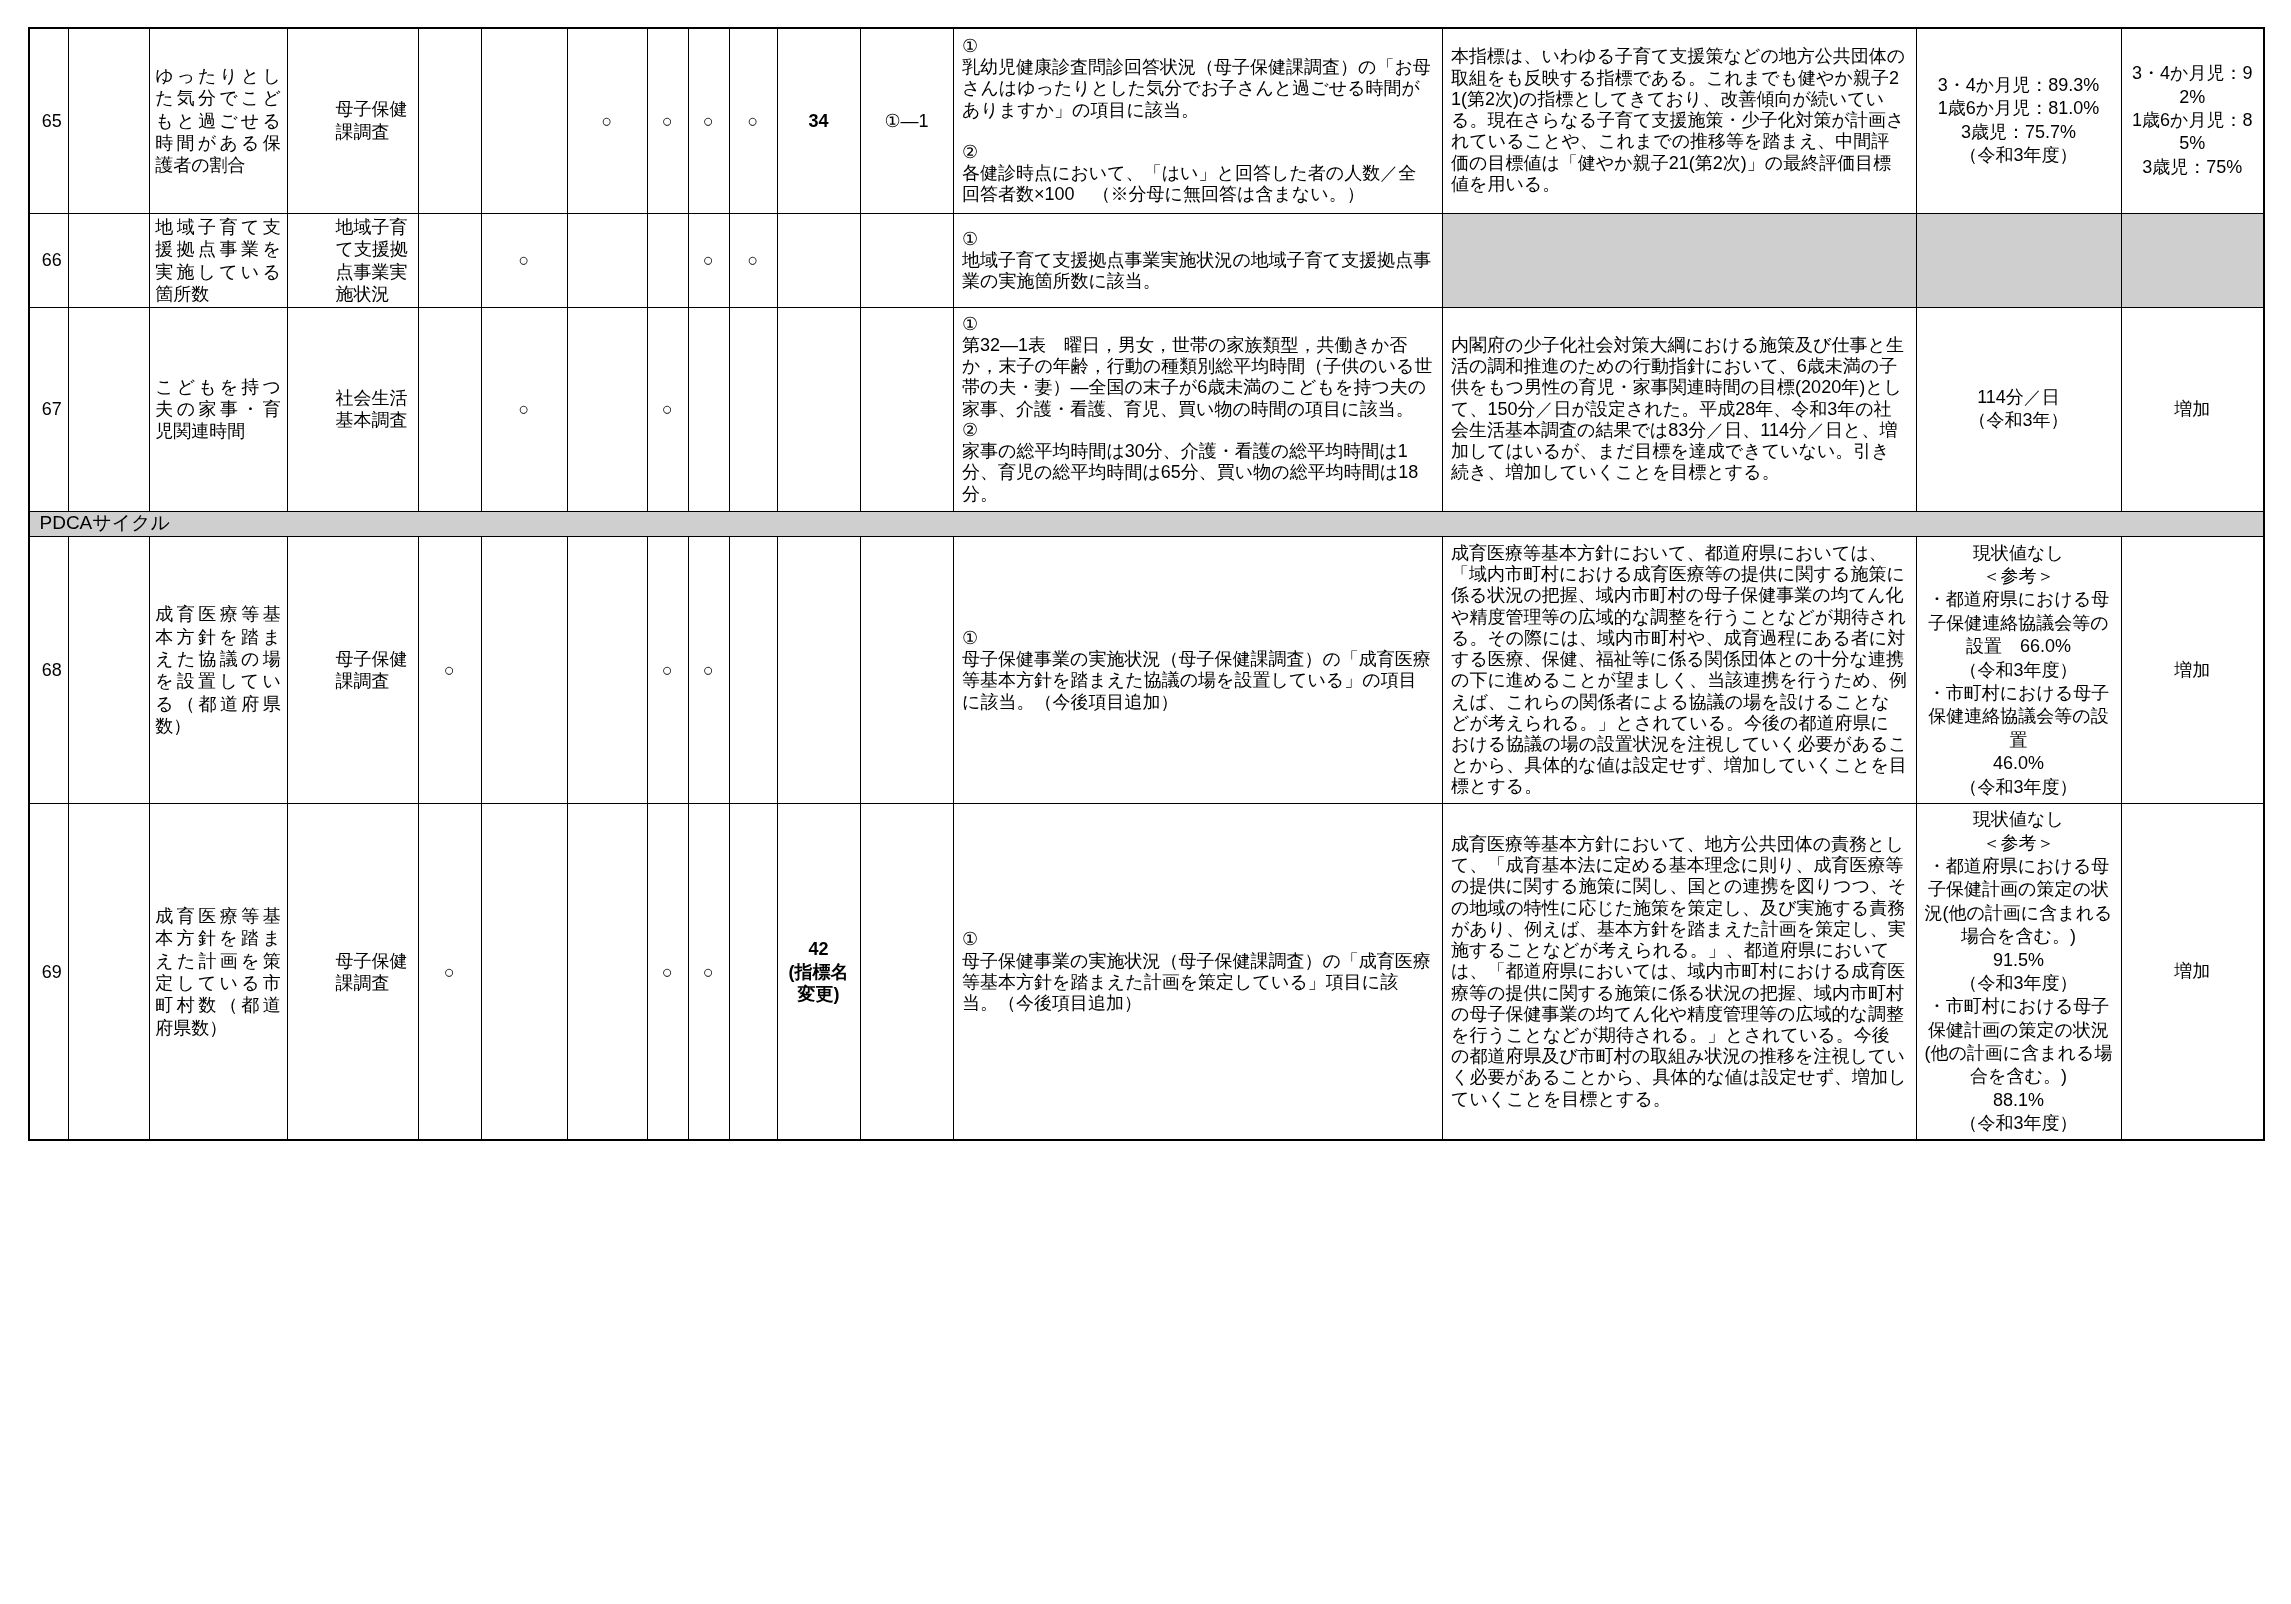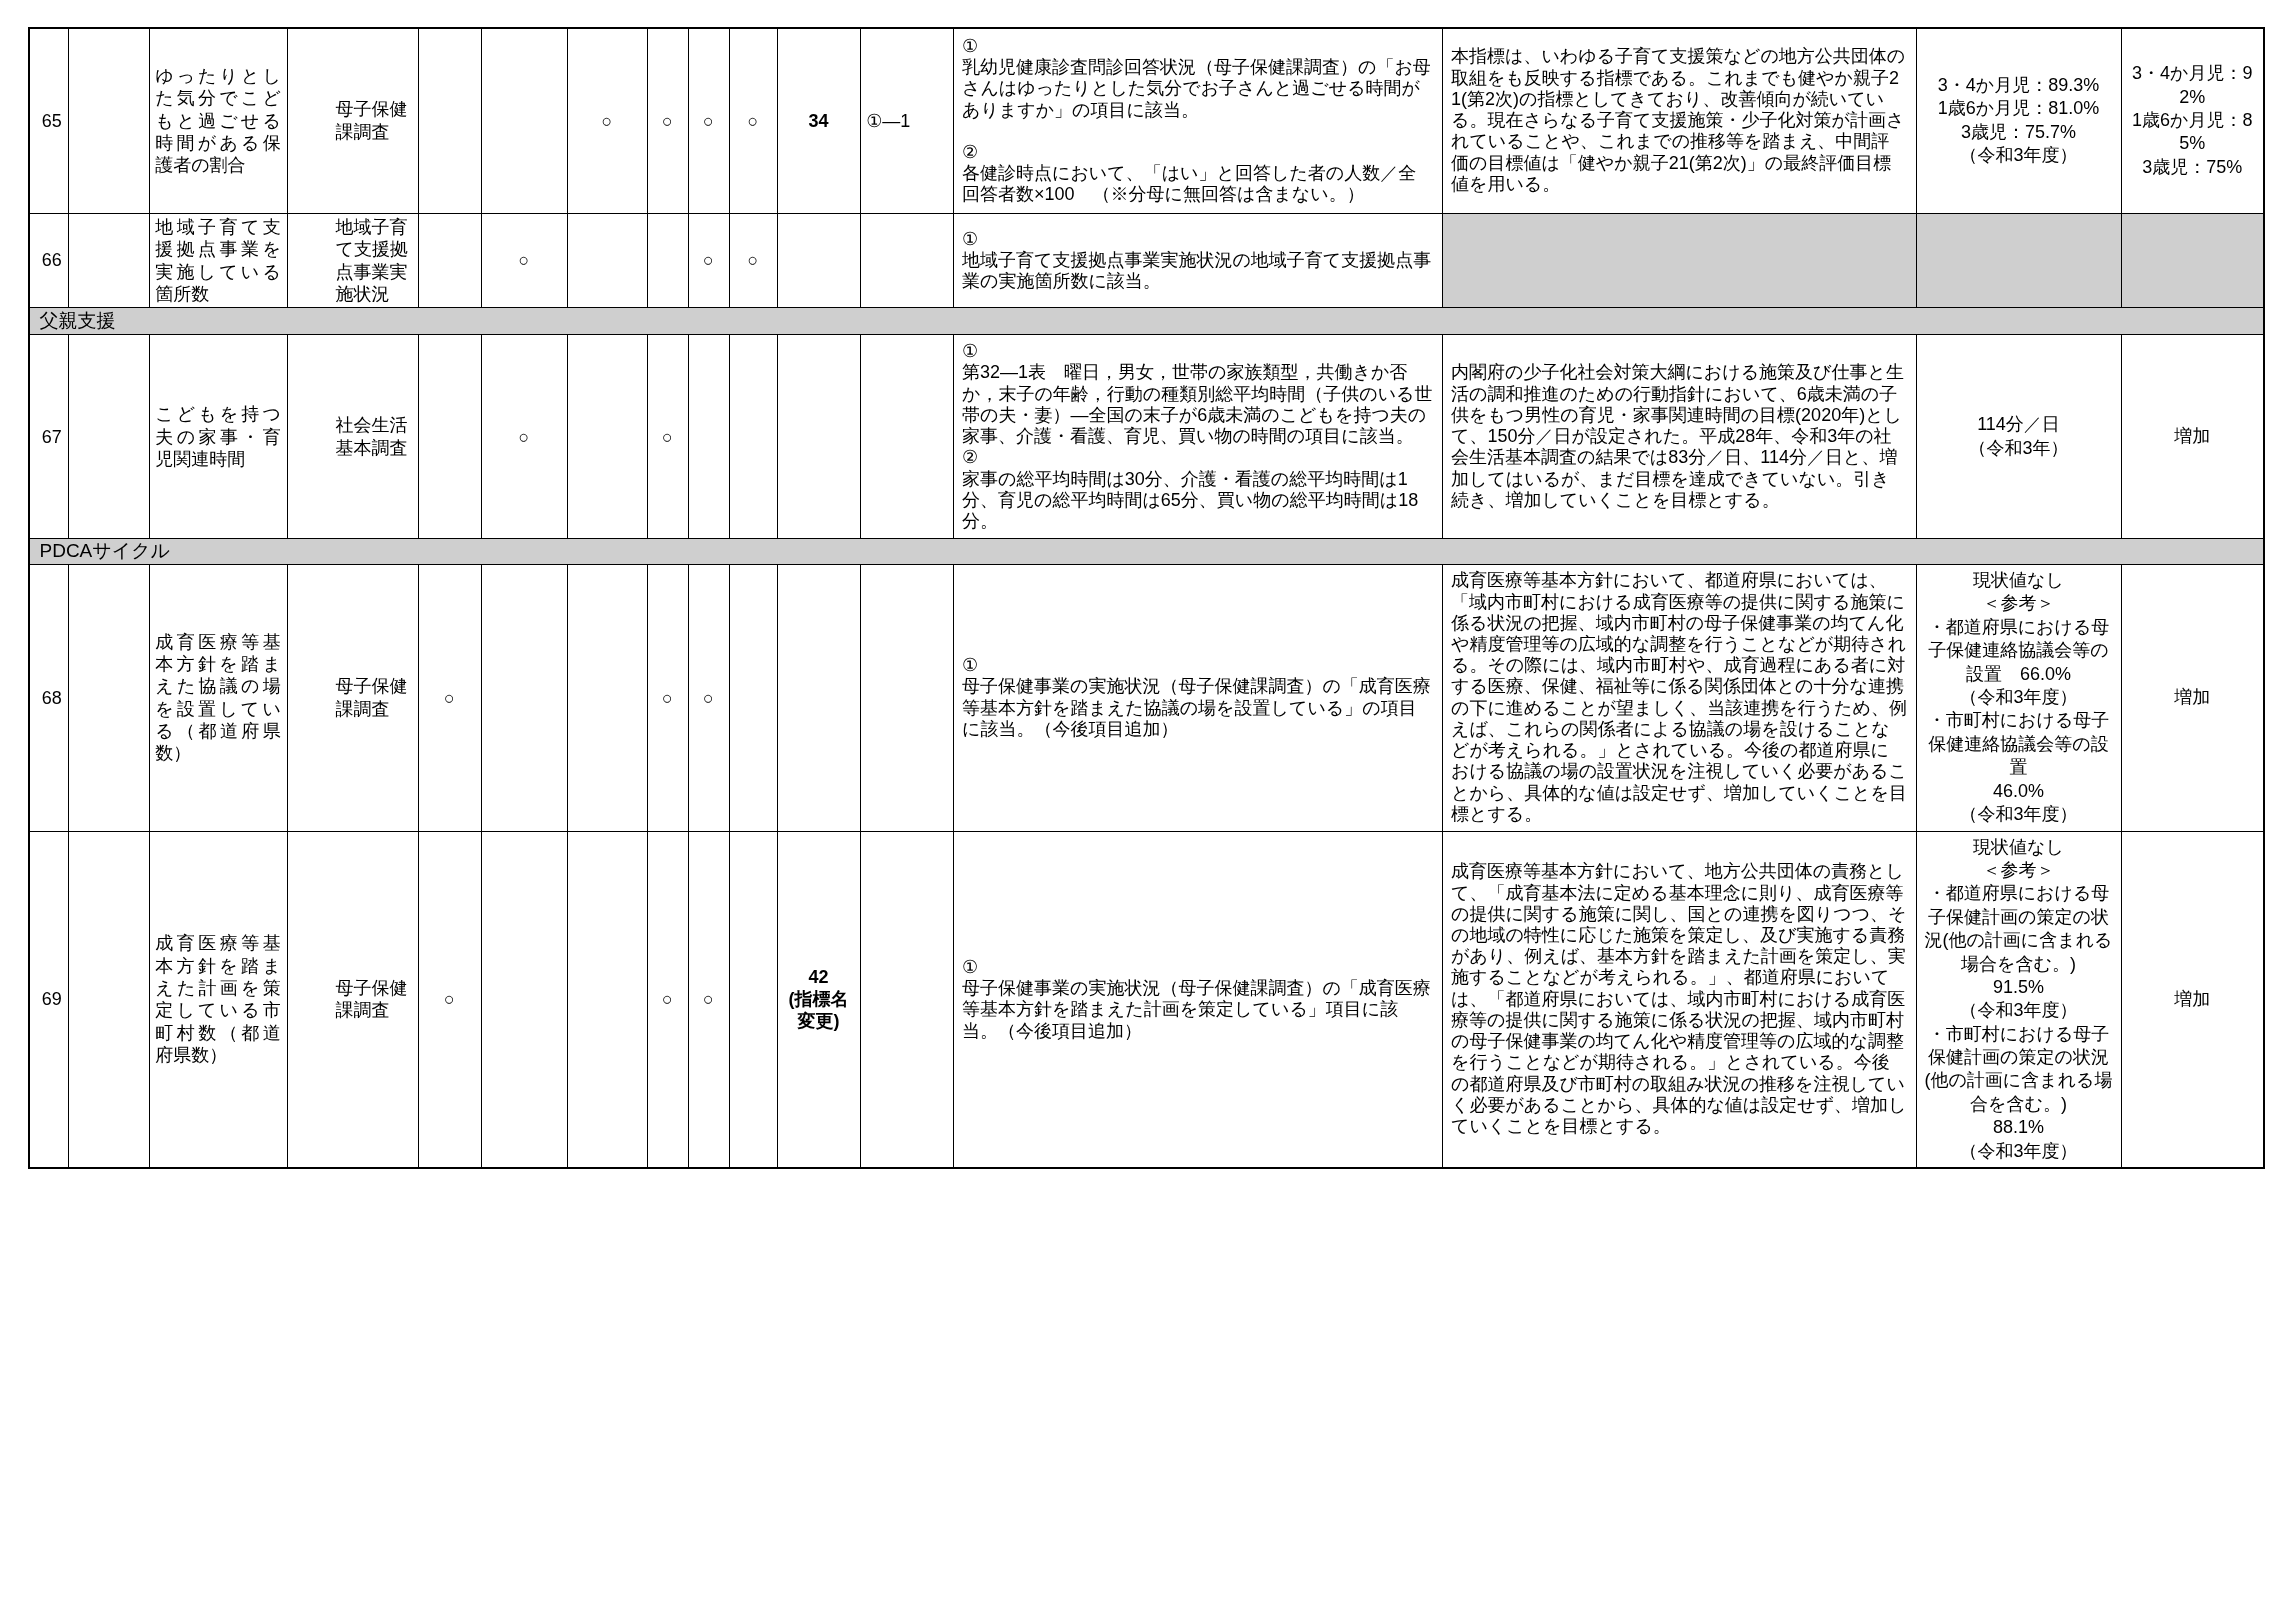--- a/index.html
+++ b/index.html
@@ -26,21 +26,21 @@
     vertical-align:middle;
     white-space:pre-wrap;
     overflow:hidden;
     word-break:break-all;
   }
   td.c-no{text-align:right;}
   td.c-ind{text-align:justify;}
   td.c-src{text-align:left;padding-left:48px;}
   td.c-mark{text-align:center;padding:1.9px 1.9px;}
   td.c-num{text-align:center;padding:1.9px 3.8px;font-weight:bold;}
-  td.c-ref{}
+  td.c-ref{text-align:center;}
   td.c-def,td.c-exp{padding:5.7px 8.5px;line-height:1.18;}
   td.c-cur,td.c-tgt{text-align:center;padding:3.8px 7.6px;line-height:1.3;}
   td.shaded{background:#cfcfcf;}
   tr.section-row td{
     background:#cfcfcf;
     text-align:left;
     padding:1.9px 9.5px;
     font-size:19px;
     line-height:1.1;
   }
@@ -110,23 +110,20 @@
     <td class="c-mark">○</td>
     <td class="c-num"></td>
     <td class="c-ref"></td>
     <td class="c-def">①
 地域子育て支援拠点事業実施状況の地域子育て支援拠点事業の実施箇所数に該当。</td>
     <td class="c-exp shaded"></td>
     <td class="c-cur shaded"></td>
     <td class="c-tgt shaded"></td>
   </tr>
 
-  <tr class="section-row" style="height:27.4px">
-    <td colspan="16">父親支援</td>
-  </tr>
 
   <tr style="height:185px">
     <td class="c-no">67</td>
     <td></td>
     <td class="c-ind">こどもを持つ夫の家事・育児関連時間</td>
     <td class="c-src">社会生活基本調査</td>
     <td class="c-mark"></td>
     <td class="c-mark">○</td>
     <td class="c-mark"></td>
     <td class="c-mark">○</td>

